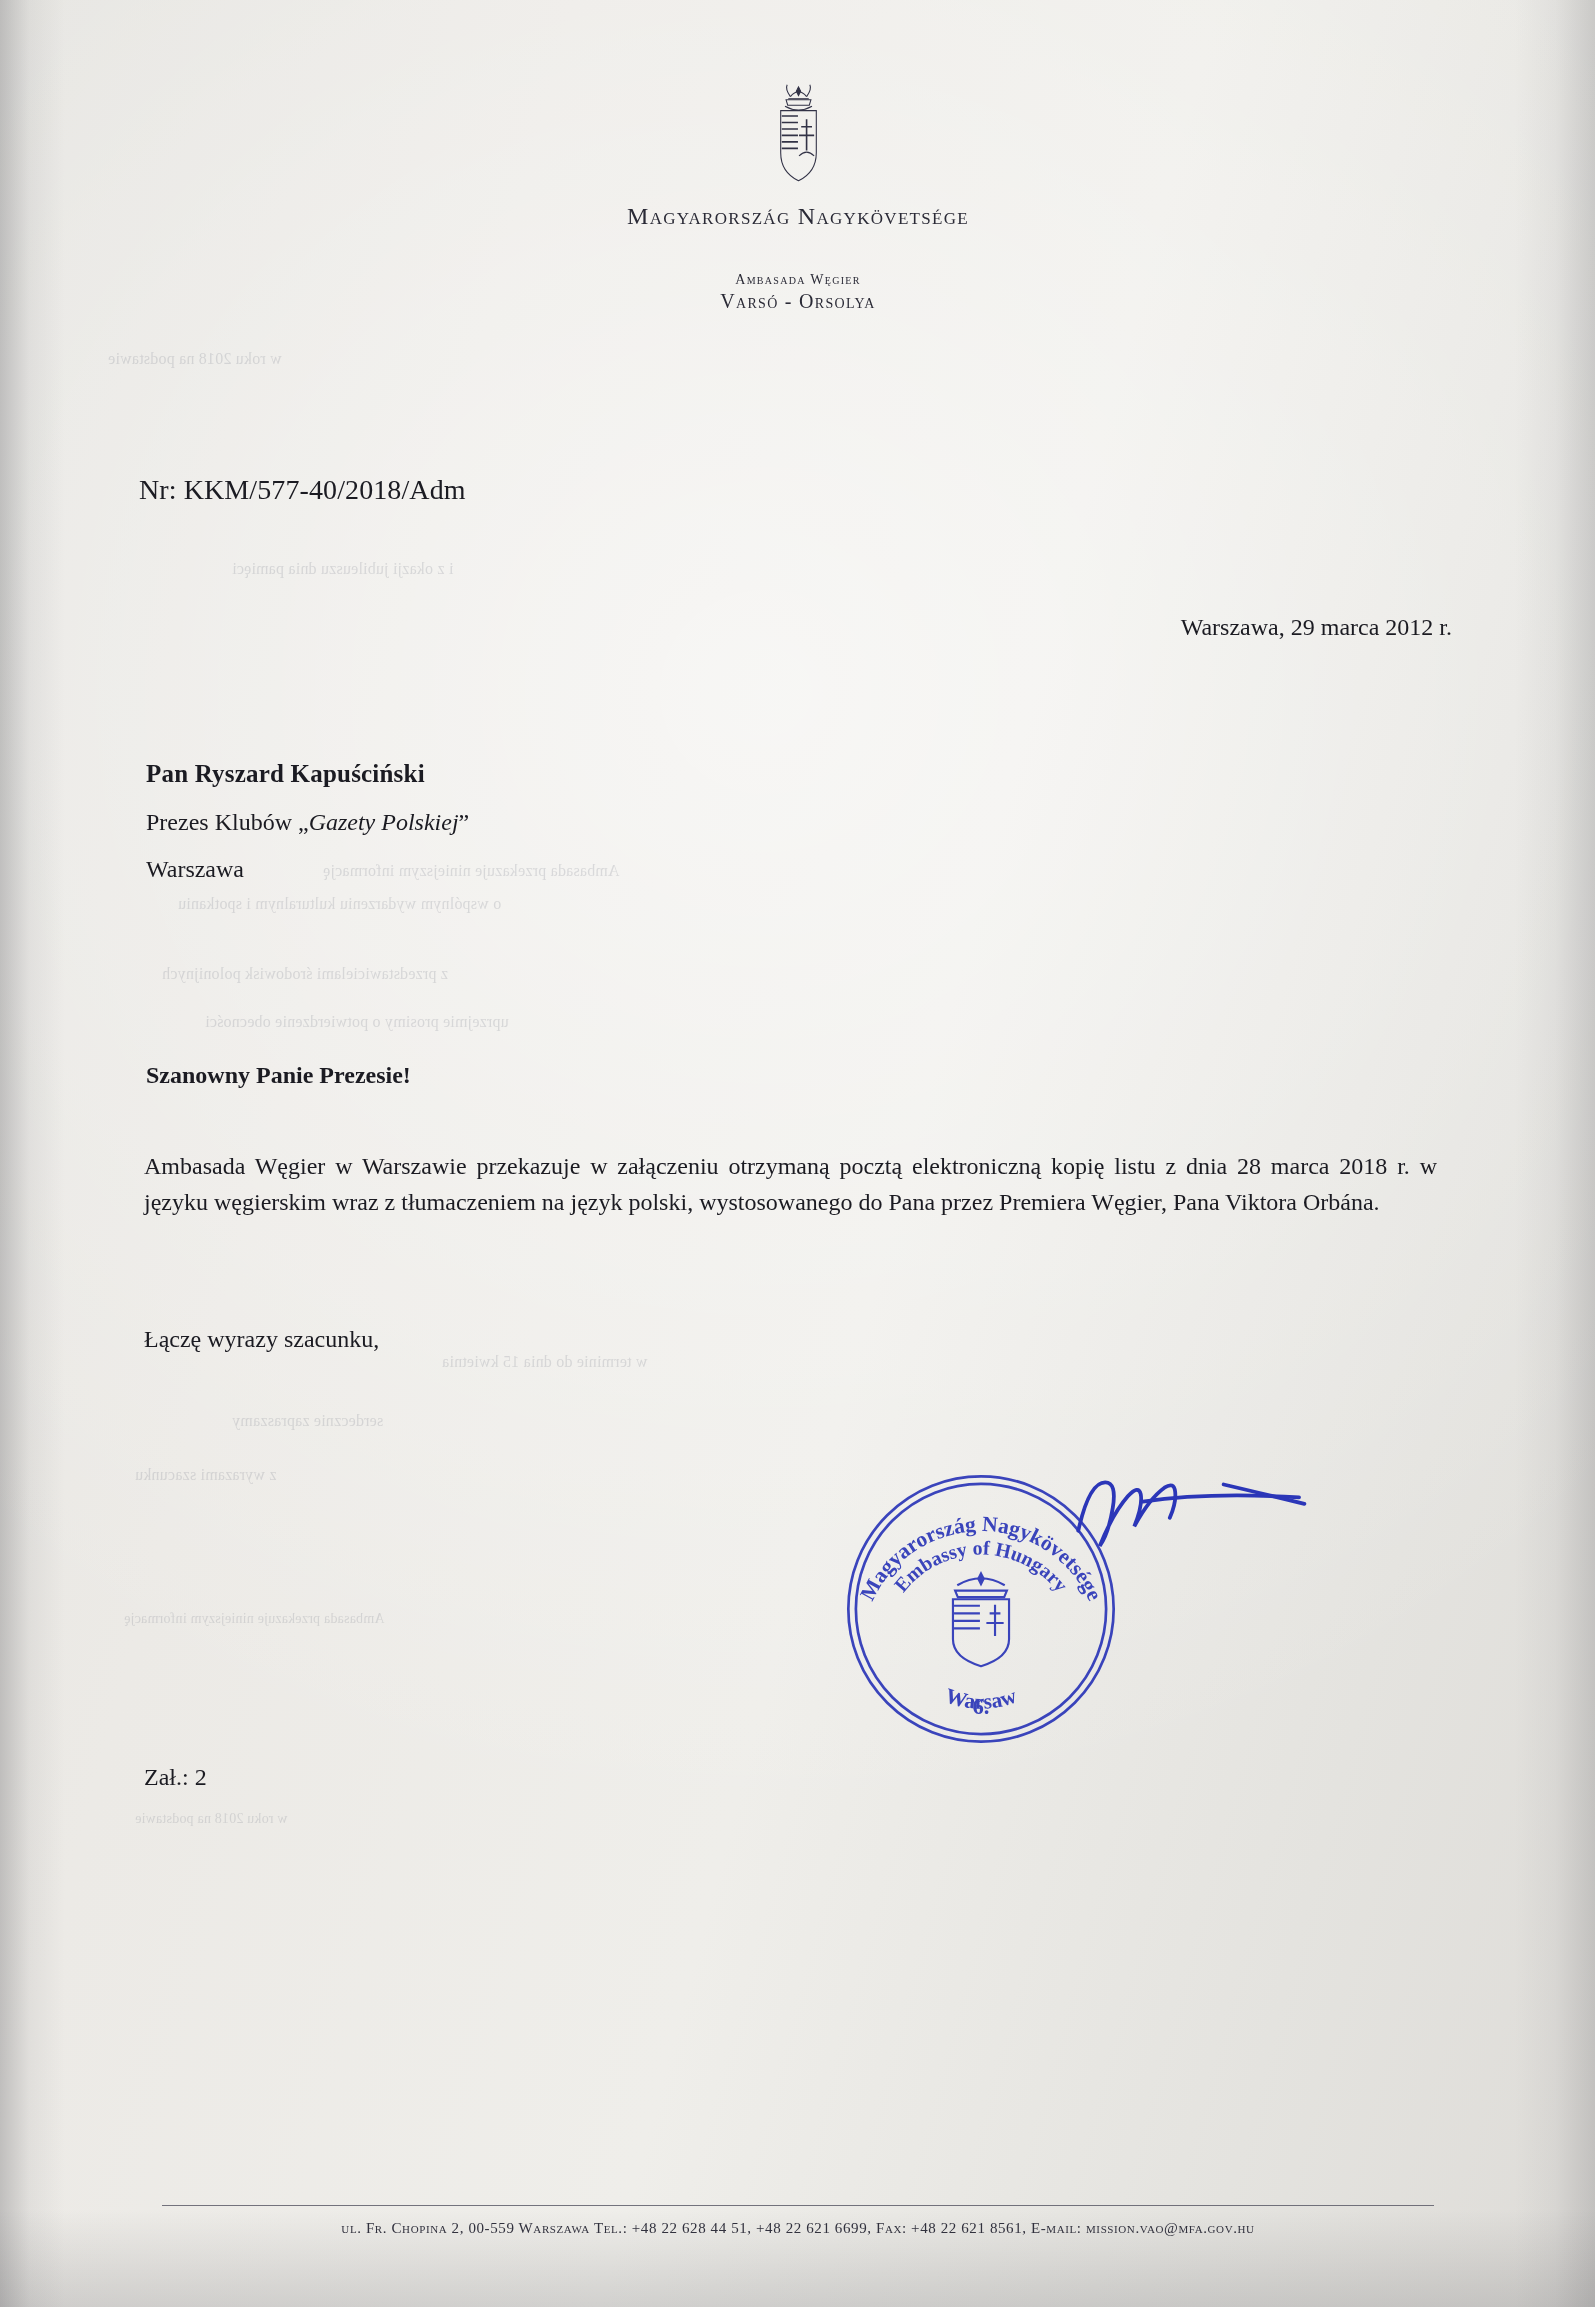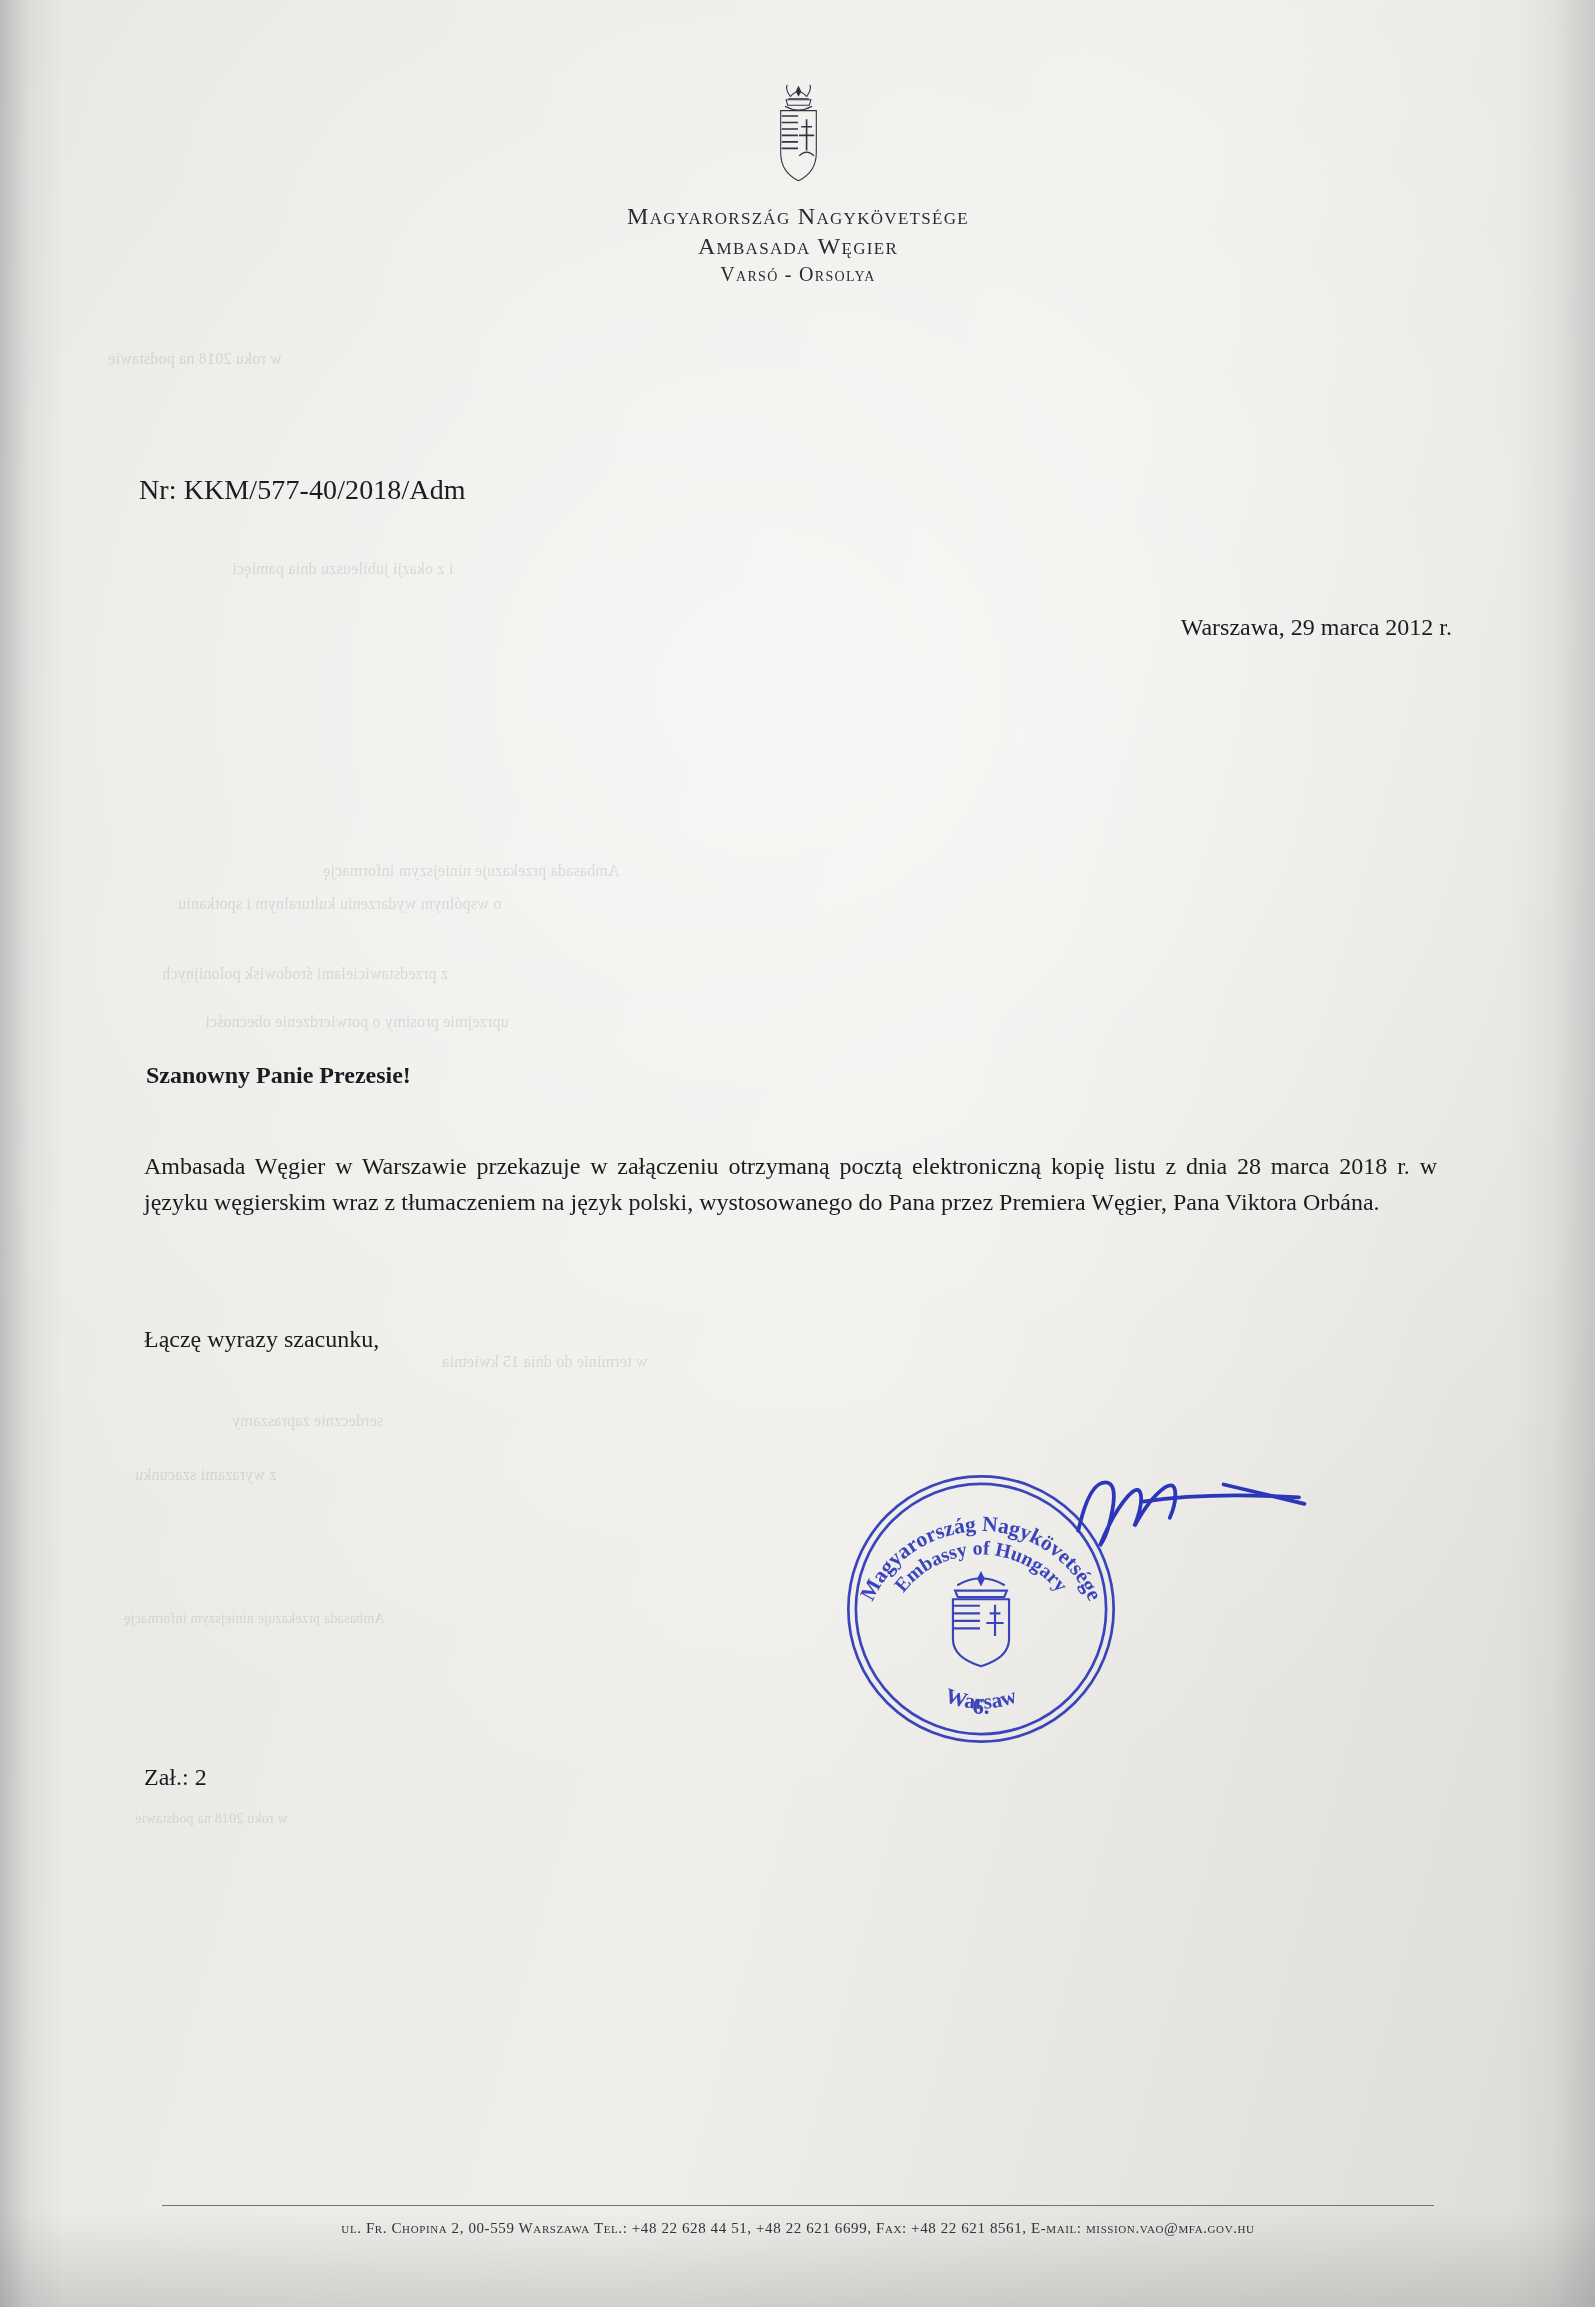--- a/index.html
+++ b/index.html
@@ -75,21 +75,21 @@
     text-align: center;
     color: #2a2a36;
     font-family: "Liberation Serif", serif;
   }
   .header-lines div {
     font-variant: small-caps;
     letter-spacing: 1.3px;
     line-height: 1.28;
   }
   .hl1 { font-size: 24px; }
-  .hl2 { font-size: 24px; }
+  .hl2 { font-size: 14px; margin-top: 40px; }
   .hl3 { font-size: 20px; }
 
   
   .ref-no {
     position: absolute;
     top: 474px;
     left: 139px;
     font-size: 28px;
     letter-spacing: 0.1px;
   }
@@ -239,20 +239,25 @@
     <div class="header-lines">
       <div class="hl1">Magyarország Nagykövetsége</div>
       <div class="hl2">Ambasada Węgier</div>
       <div class="hl3">Varsó - Orsolya</div>
     </div>
   </div>
 
   <div class="ref-no">Nr: KKM/577-40/2018/Adm</div>
   <div class="place-date">Warszawa, 29 marca 2012 r.</div>
 
+  <div class="addressee">
+    <div class="name">Pan Ryszard Kapuściński</div>
+    <div class="role"><span>Prezes Klubów „</span><i>Gazety Polskiej</i><span>”</span></div>
+    <div class="city">Warszawa</div>
+  </div>
 
   <div class="salutation">Szanowny Panie Prezesie!</div>
   <div class="body-par">Ambasada Węgier w Warszawie przekazuje w załączeniu otrzymaną pocztą elektroniczną kopię listu z dnia 28 marca 2018 r. w języku węgierskim wraz z tłumaczeniem na język polski, wystosowanego do Pana przez Premiera Węgier, Pana Viktora Orbána.</div>
   <div class="closing">Łączę wyrazy szacunku,</div>
 
   <svg class="stamp" viewBox="0 0 560 560">
     <defs>
       <path id="arcTop" d="M 70 290 A 220 220 0 0 1 490 290"></path>
       <path id="arcTop2" d="M 110 300 A 180 180 0 0 1 450 300"></path>
       <path id="arcBottom" d="M 105 290 A 175 175 0 0 0 455 290"></path>

